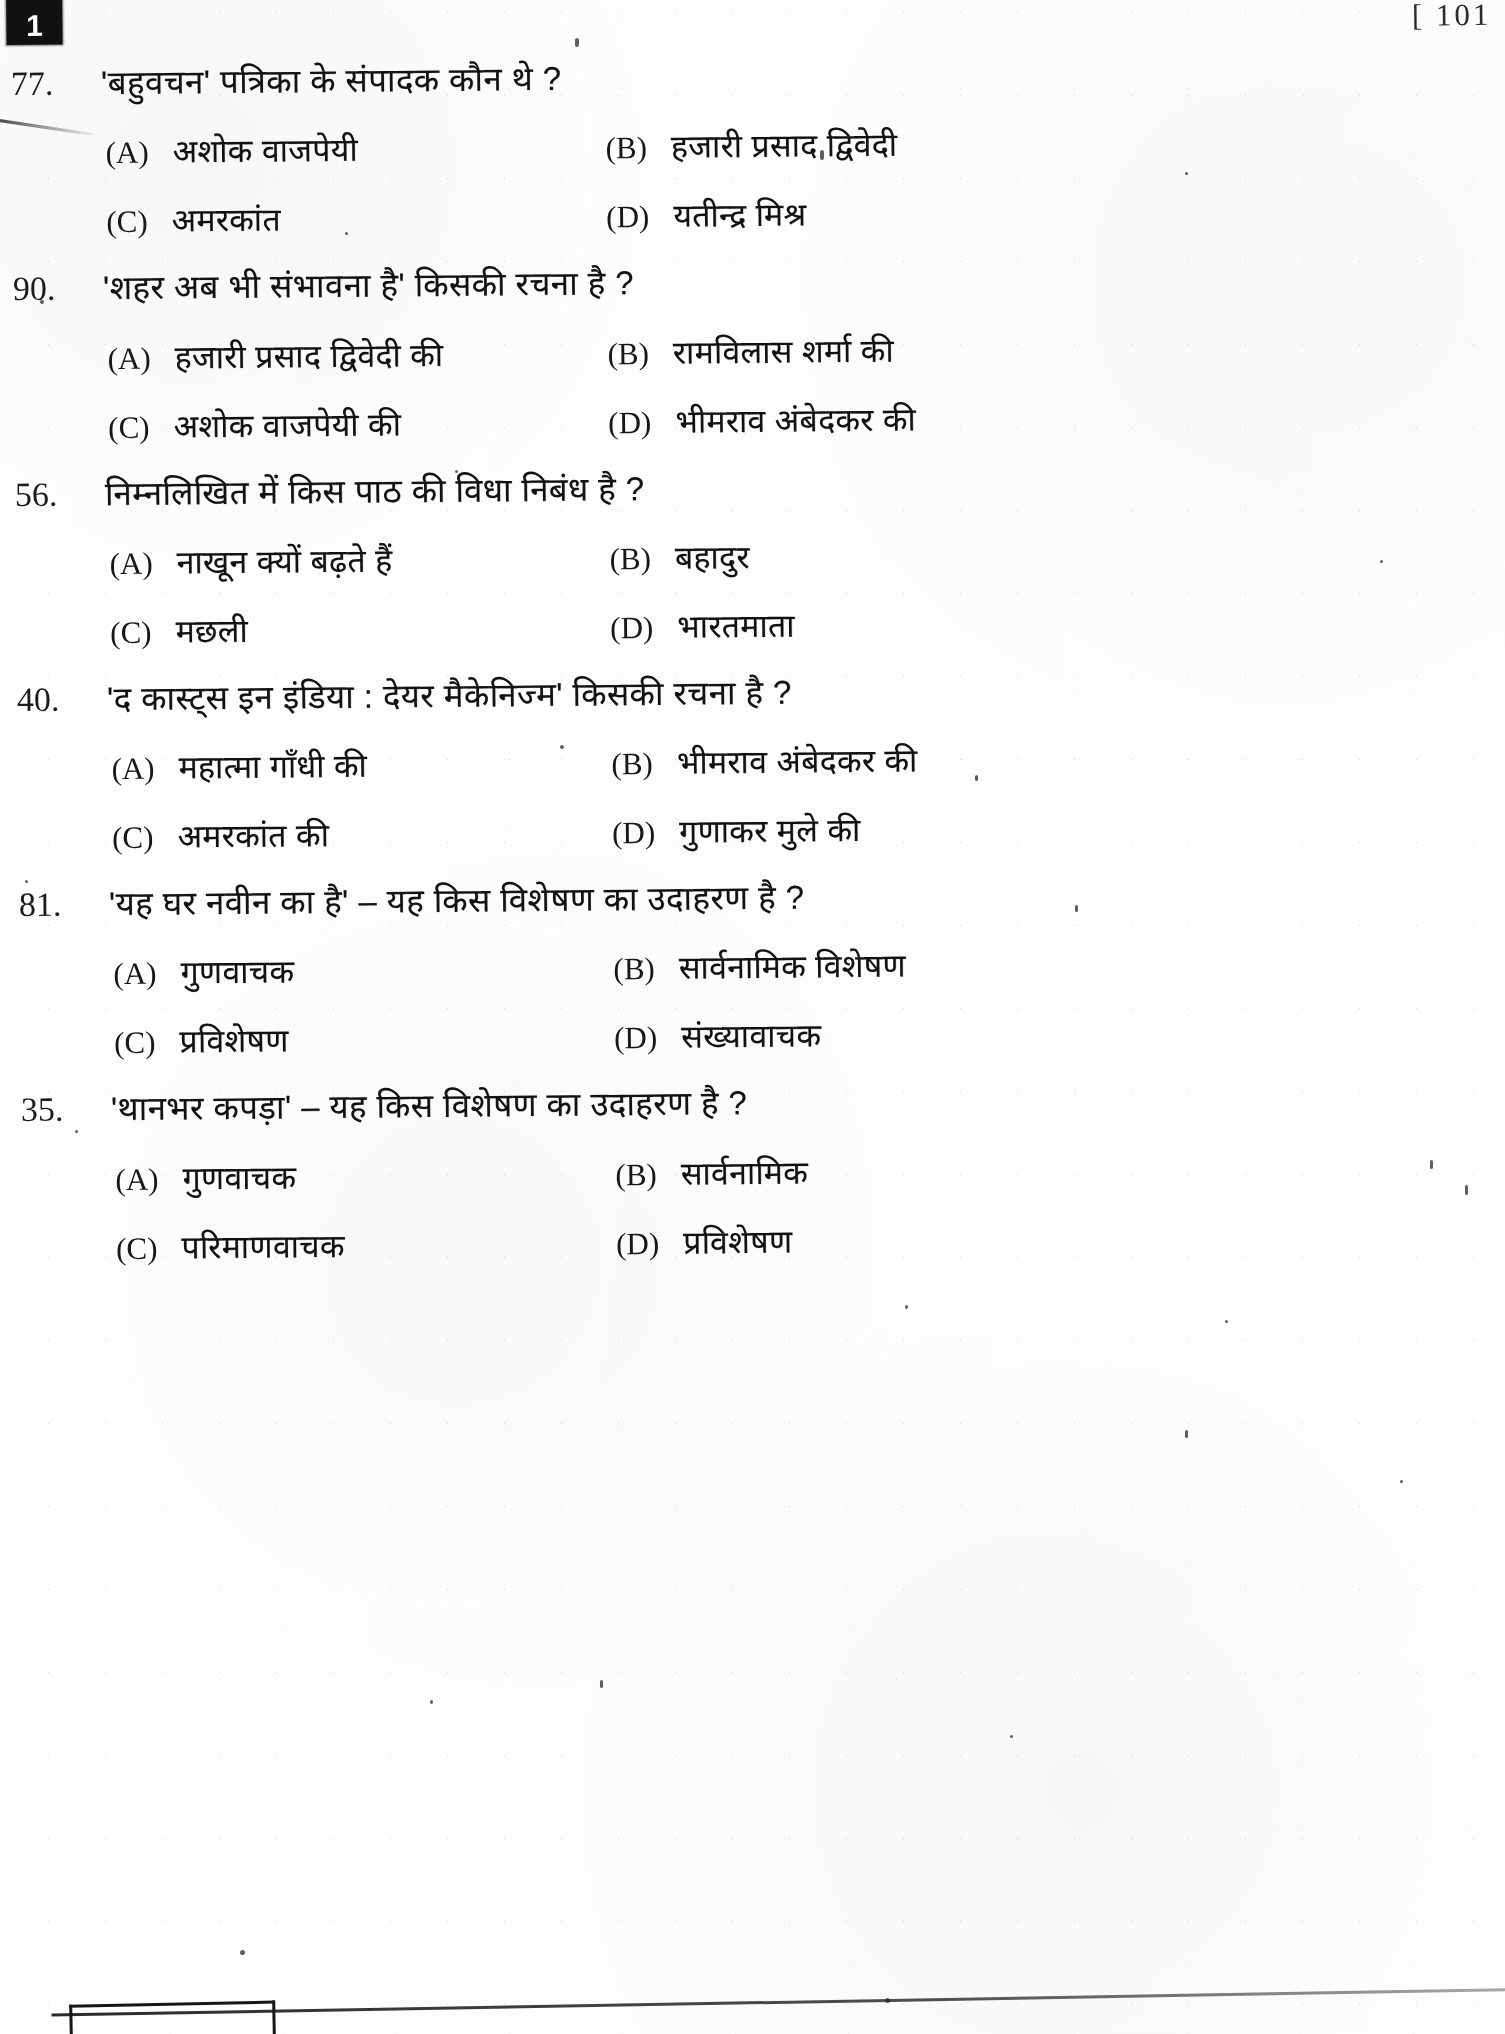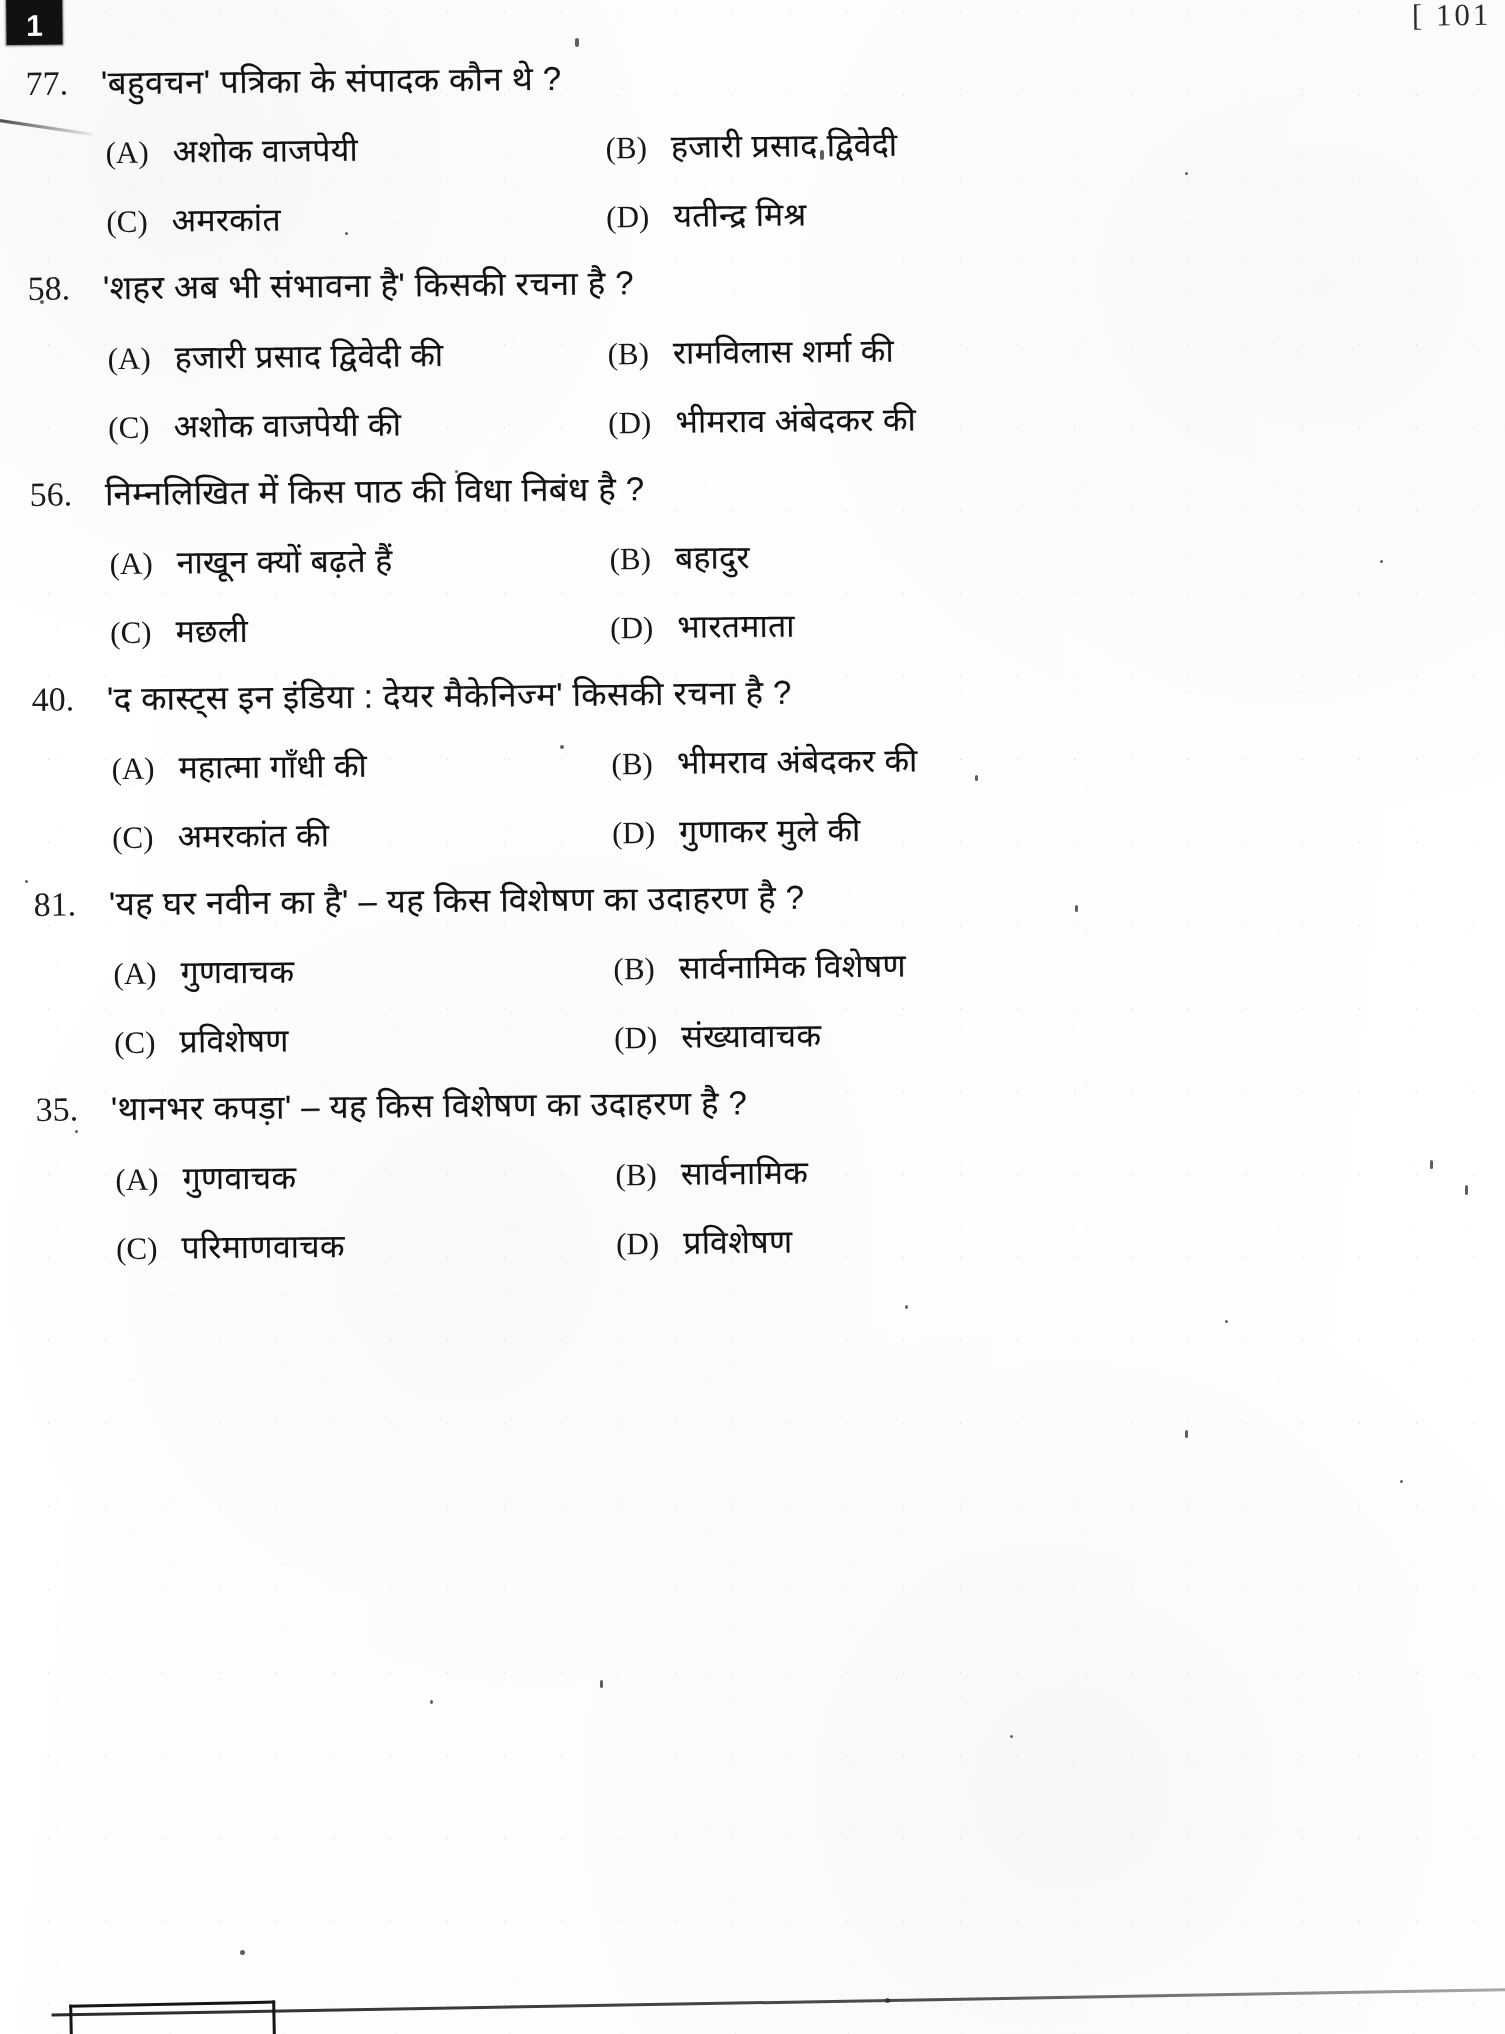--- a/index.html
+++ b/index.html
@@ -106,21 +106,21 @@
   }
   .q-head {
     display: flex;
     align-items: baseline;
     gap: 18px;
     padding-left: 18px;
   }
   .q-num {
     width: 72px;
     flex: 0 0 72px;
-    text-align: center;
+    text-align: left;
     font-family: "Liberation Serif", serif;
     font-size: 34px;
     color: #1c1c1c;
   }
   .q-text {
     font-family: "Liberation Sans", "DejaVu Sans", sans-serif;
     font-size: 33px;
     color: #121212;
     line-height: 1.25;
     letter-spacing: 0.4px;
@@ -221,21 +221,21 @@
               <span class="opt-label">अमरकांत</span>
             </div>
             <div class="opt right">
               <span class="opt-key">(D)</span>
               <span class="opt-label">यतीन्द्र मिश्र</span>
             </div>
           </div>
         </div>
         <div class="question-block">
           <div class="q-head">
-            <div class="q-num">58.</div>
+            <div class="q-num">90.</div>
             <div class="q-text">'शहर अब भी संभावना है' किसकी रचना है ?</div>
           </div>
           <div class="opt-row">
             <div class="opt left">
               <span class="opt-key">(A)</span>
               <span class="opt-label">हजारी प्रसाद द्विवेदी की</span>
             </div>
             <div class="opt right">
               <span class="opt-key">(B)</span>
               <span class="opt-label">रामविलास शर्मा की</span>

